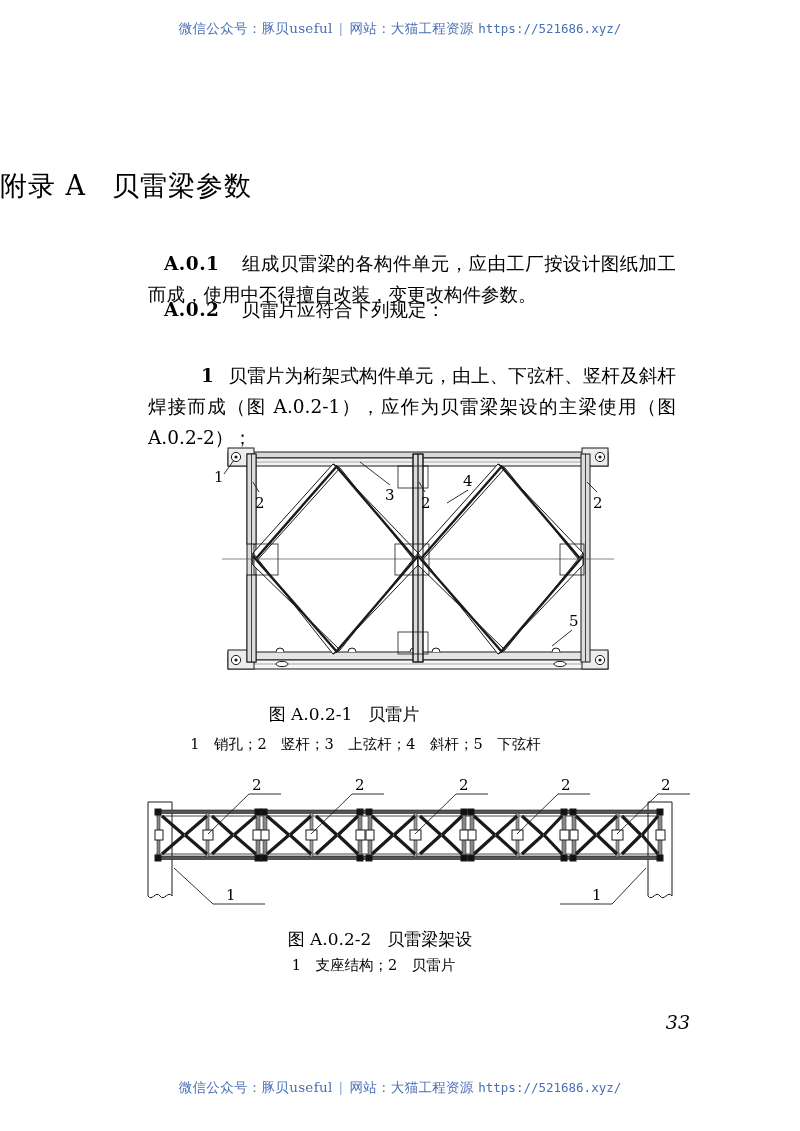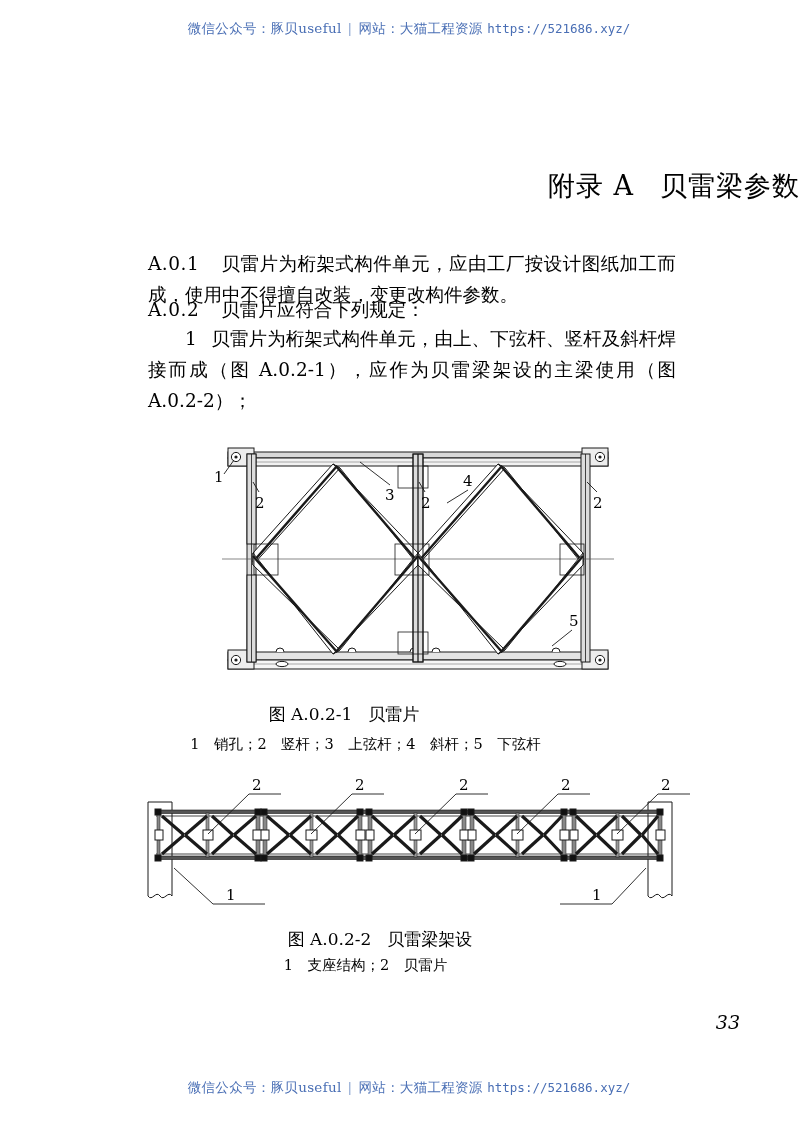--- a/index.html
+++ b/index.html
@@ -12,21 +12,21 @@
     height: 1131px;
     position: relative;
     font-family: "DejaVu Serif", "Liberation Serif", serif;
     color: #000000;
     overflow: hidden;
   }
 
   
   .watermark {
     position: absolute;
-    left: 17px;
+    left: 8px;
     width: 784px;
     text-align: center;
     color: #4a6fb5;
     font-size: 13.5px;
     letter-spacing: 0.3px;
     white-space: nowrap;
     font-family: "DejaVu Serif", "Liberation Serif", serif;
   }
   .watermark .sep {
     color: #8aa4d0;
@@ -39,46 +39,47 @@
   }
   #wm-top { top: 20px; }
   #wm-bottom { top: 1079px; }
 
   
   #page-title {
     position: absolute;
     top: 168px;
     left: 0;
     width: 800px;
-    text-align: right;
+    text-align: left;
     font-size: 27px;
     letter-spacing: 1px;
     font-family: "DejaVu Serif", "Liberation Serif", serif;
   }
   #page-title .gap { display: inline-block; width: 26px; }
 
   
   .body-block {
     position: absolute;
     left: 148px;
     width: 528px;
     font-size: 18.5px;
     line-height: 31px;
     text-align: justify;
   }
   .clause-no {
-    font-weight: normal;
+    font-weight: bold;
     letter-spacing: 0.5px;
+    margin-left: 16px;
   }
   .sp-sm { display: inline-block; width: 14px; }
   .sp-md { display: inline-block; width: 22px; }
   .indent { display: inline-block; width: 37px; }
   #para-a01 { top: 248px; }
   #para-a02 { top: 294px; }
-  #para-item1 { top: 323px; }
+  #para-item1 { top: 360px; }
 
   
   .fig-wrap { position: absolute; left: 0; width: 800px; }
   #fig-1 { top: 440px; }
   #fig-2 { top: 778px; }
   svg { display: block; margin: 0 auto; }
 
   .cap {
     position: absolute;
     left: 0;
@@ -92,29 +93,29 @@
     position: absolute;
     left: 0;
     width: 731px;
     text-align: center;
     font-size: 14.5px;
     font-family: "DejaVu Serif", "Liberation Serif", serif;
   }
   #cap-fig1 { top: 703px; }
   #legend-fig1 { top: 735px; }
   #cap-fig2 { top: 928px; margin-left: 36px; }
-  #legend-fig2 { top: 956px; }
+  #legend-fig2 { top: 956px; margin-left: 8px; }
 
   #page-number {
     position: absolute;
     top: 1011px;
     left: 0;
     width: 800px;
     text-align: right;
-    padding-right: 60px;
+    padding-right: 110px;
     box-sizing: border-box;
     font-size: 19px;
     font-style: italic;
     font-family: "DejaVu Serif", "Liberation Serif", serif;
   }
 
   .lbl {
     font-family: "DejaVu Serif", "Liberation Serif", serif;
     font-size: 15px;
     fill: #000;
@@ -125,21 +126,21 @@
 
 <div class="watermark" id="wm-top">
   <span>微信公众号：</span><span>豚贝useful</span><span class="sep">|</span><span>网站：</span><span>大猫工程资源</span> <span class="url">https://521686.xyz/</span>
 </div>
 
 <div id="page-title">
   <span>附录 A</span><span class="gap"></span><span>贝雷梁参数</span>
 </div>
 
 <div class="body-block" id="para-a01">
-  <span class="clause-no">A.0.1</span><span class="sp-md"></span><span>贝雷片为桁架式构件单元，应由工厂按设计图纸加工而成，使用中不得擅自改装，变更改构件参数。</span>
+  <span class="clause-no">A.0.1</span><span class="sp-md"></span><span>组成贝雷梁的各构件单元，应由工厂按设计图纸加工而成，使用中不得擅自改装，变更改构件参数。</span>
 </div>
 
 <div class="body-block" id="para-a02">
   <span class="clause-no">A.0.2</span><span class="sp-md"></span><span>贝雷片应符合下列规定：</span>
 </div>
 
 <div class="body-block" id="para-item1">
   <span class="indent"></span><span class="clause-no">1</span><span class="sp-sm"></span><span>贝雷片为桁架式构件单元，由上、下弦杆、竖杆及斜杆焊接而成（图 A.0.2-1），应作为贝雷梁架设的主梁使用（图 A.0.2-2）；</span>
 </div>
 

